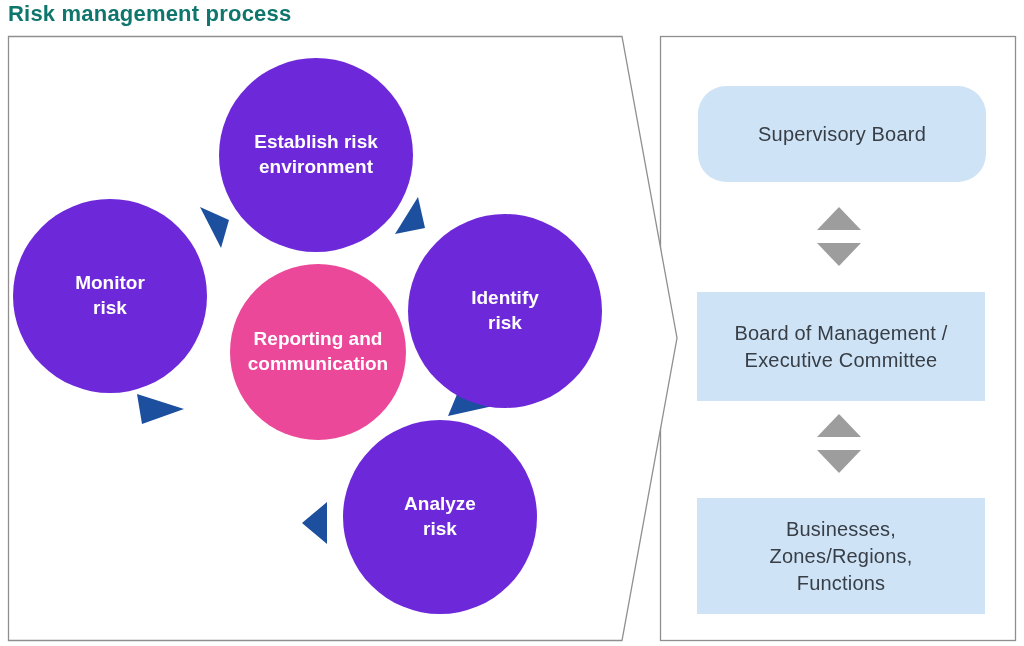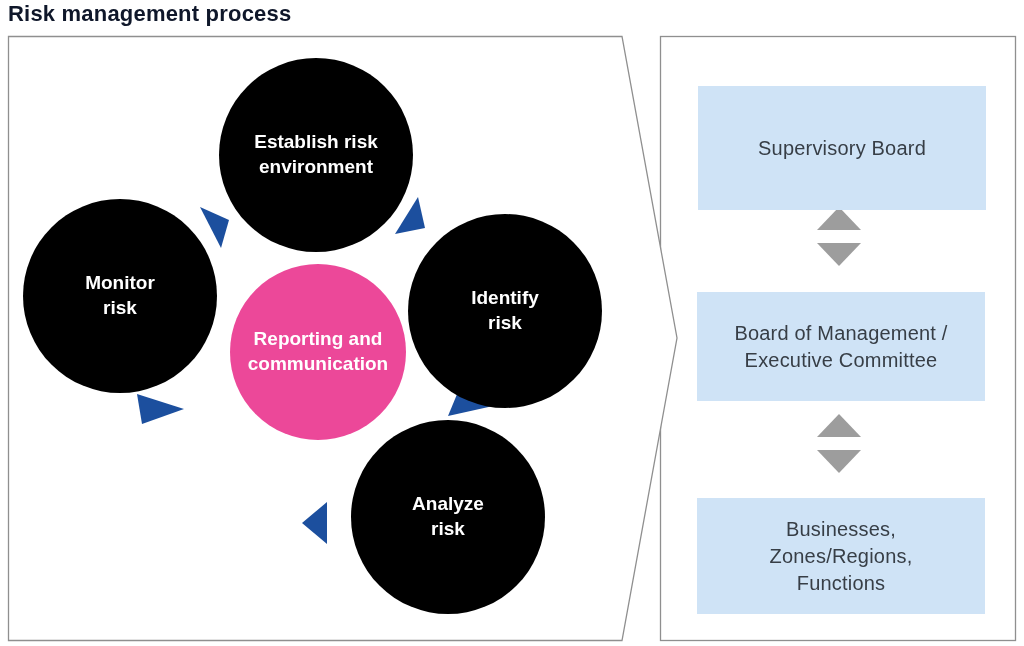--- a/index.html
+++ b/index.html
@@ -10,21 +10,21 @@
     background: #ffffff;
     font-family: "Liberation Sans", sans-serif;
     overflow: hidden;
   }
   .page-title {
     position: absolute;
     left: 8px;
     top: 1px;
     font-size: 22px;
     font-weight: bold;
-    color: #0f172a;
+    color: #0f766e;
     letter-spacing: 0.2px;
     white-space: nowrap;
   }
   svg.bg {
     position: absolute;
     left: 0; top: 0;
   }
   .circle {
     position: absolute;
     border-radius: 50%;
@@ -33,47 +33,47 @@
     justify-content: center;
   }
   .circle .lbl {
     color: #ffffff;
     font-weight: bold;
     font-size: 19px;
     line-height: 1.3;
     text-align: center;
     white-space: pre-line;
   }
-  .step { width: 194px; height: 194px; background: #000000; align-items: center; }
+  .step { width: 194px; height: 194px; background: #6d28d9; align-items: center; }
   .hub  { width: 176px; height: 176px; background: #ec4899; }
 
   .pos-establish { left: 219px; top: 58px; }
   .pos-identify  { left: 408px; top: 214px; }
-  .pos-analyze   { left: 351px; top: 420px; }
+  .pos-analyze   { left: 343px; top: 420px; }
   .pos-respond   { left: 107px; top: 420px; }
-  .pos-monitor   { left: 23px;  top: 199px; }
+  .pos-monitor   { left: 13px;  top: 199px; }
   .pos-hub       { left: 230px; top: 264px; }
 
   .gov-box {
     position: absolute;
     width: 288px;
     background: #cfe3f6;
     display: flex;
     align-items: center;
     justify-content: center;
   }
   .gov-box .lbl {
     color: #373e46;
     font-size: 20px;
     line-height: 1.35;
     letter-spacing: 0.2px;
     text-align: center;
     white-space: pre-line;
   }
-  .pos-gov-1 { left: 698px; top: 86px;  height: 124px; }
+  .pos-gov-1 { left: 698px; top: 86px;  height: 96px; border-radius: 28px; }
   .pos-gov-2 { left: 697px; top: 292px; height: 109px; }
   .pos-gov-3 { left: 697px; top: 498px; height: 116px; }
 </style>
 </head>
 <body>
 
 <div class="canvas">
 
   <div class="page-title">Risk management process</div>
 

